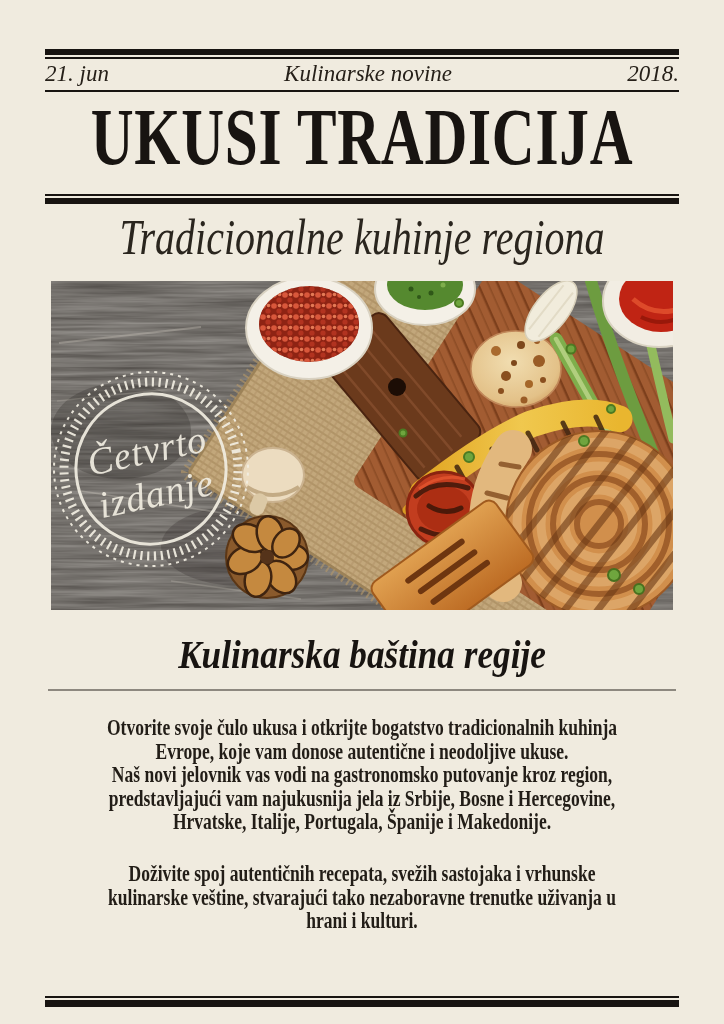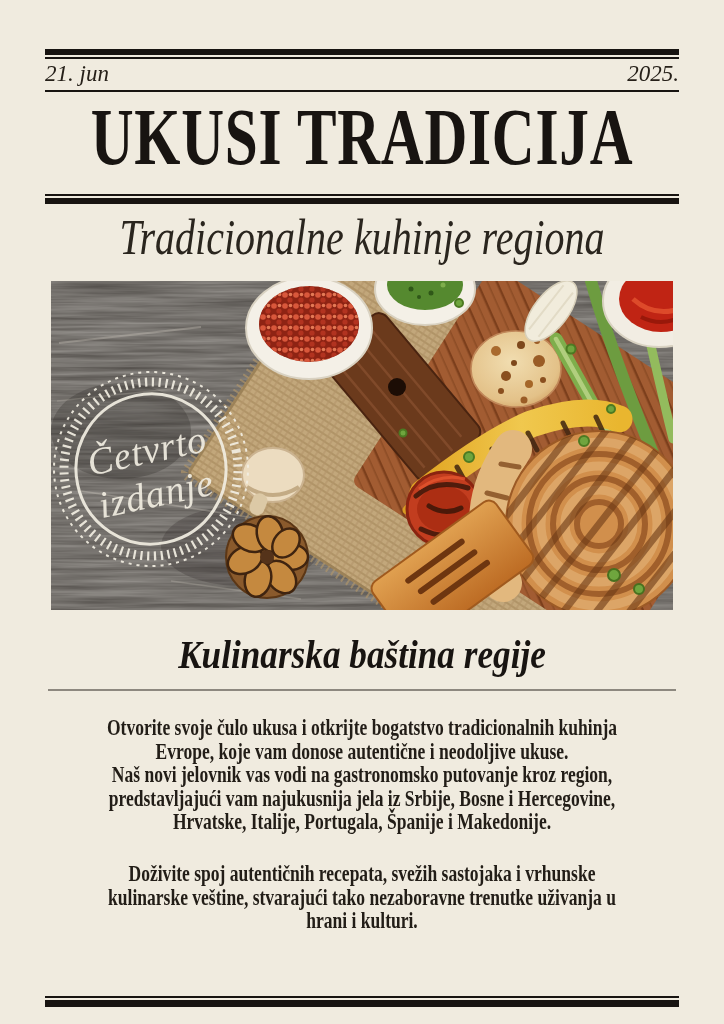--- a/index.html
+++ b/index.html
@@ -61,21 +61,22 @@
   }
 </style>
 </head>
 <body>
 
 <div class="rule thick" style="top:49px"></div>
 <div class="rule thin" style="top:57px"></div>
 
 <div class="masthead">
   <span>21. jun</span>
-  <span>2025.</span>
+  <span class="mh-center">Kulinarske novine</span>
+  <span>2018.</span>
 </div>
 <div class="rule thin" style="top:90px"></div>
 
 <div class="headline">UKUSI TRADICIJA</div>
 
 <div class="rule thin" style="top:194px"></div>
 <div class="rule thick" style="top:198px"></div>
 
 <div class="subheadline">Tradicionalne kuhinje regiona</div>
 

